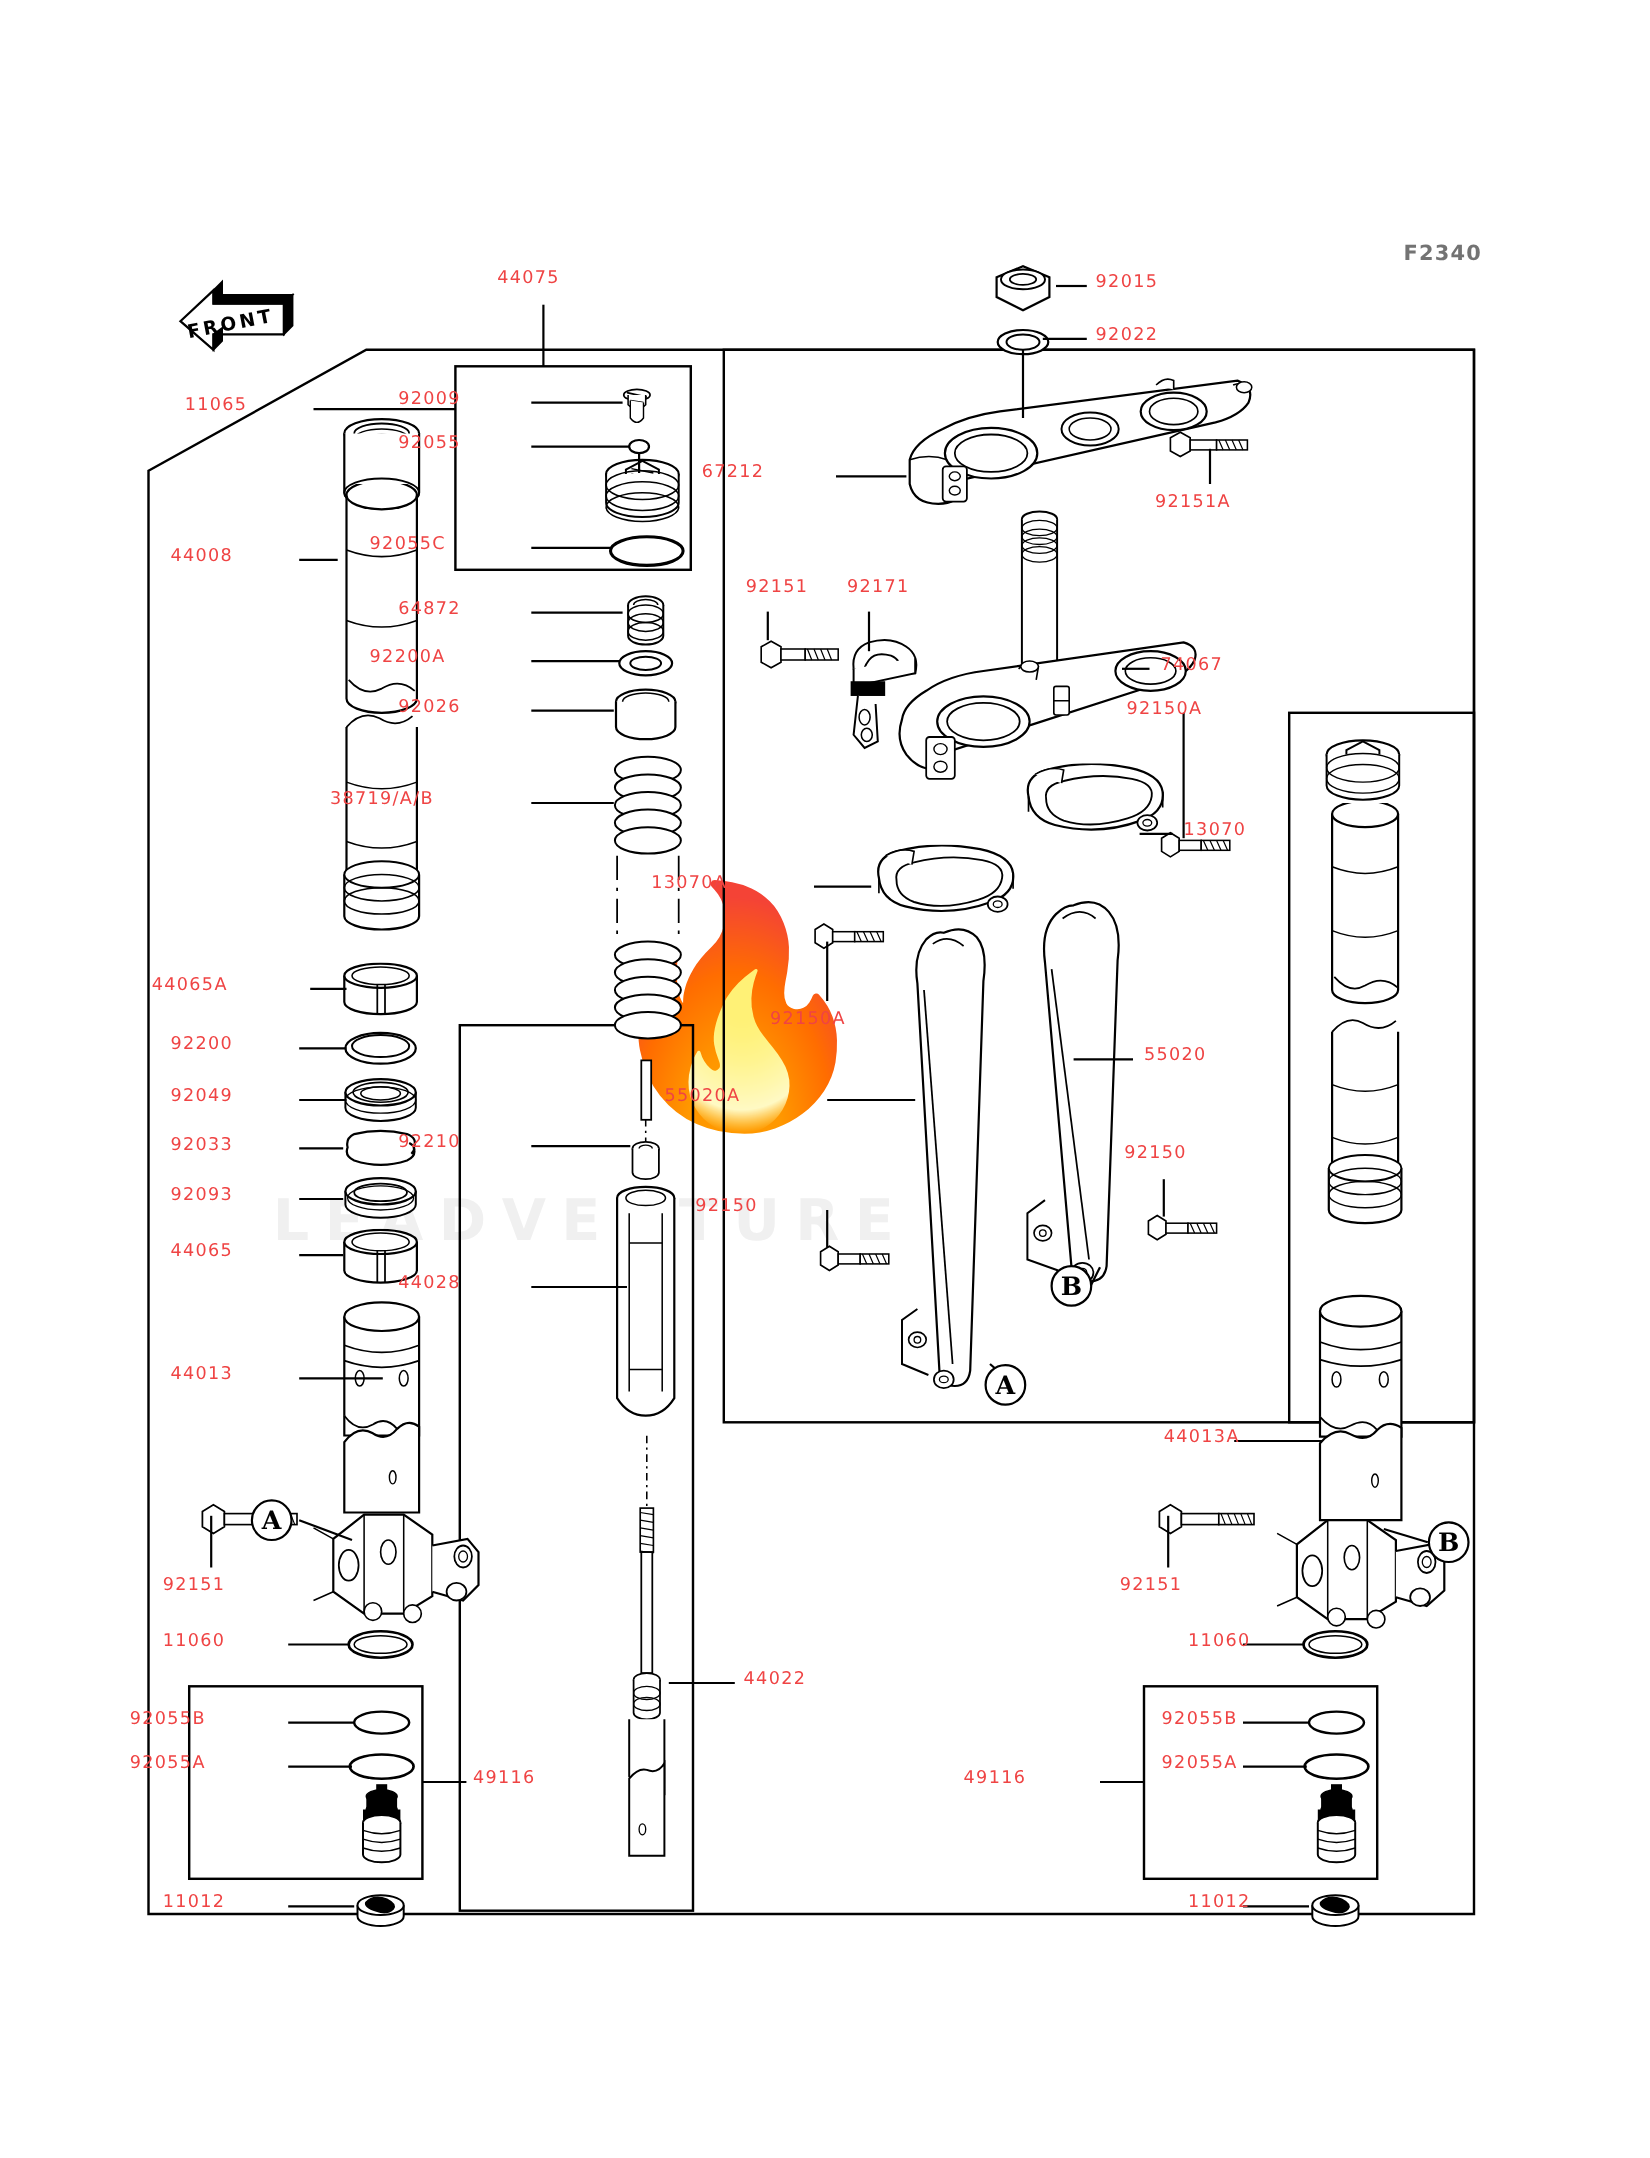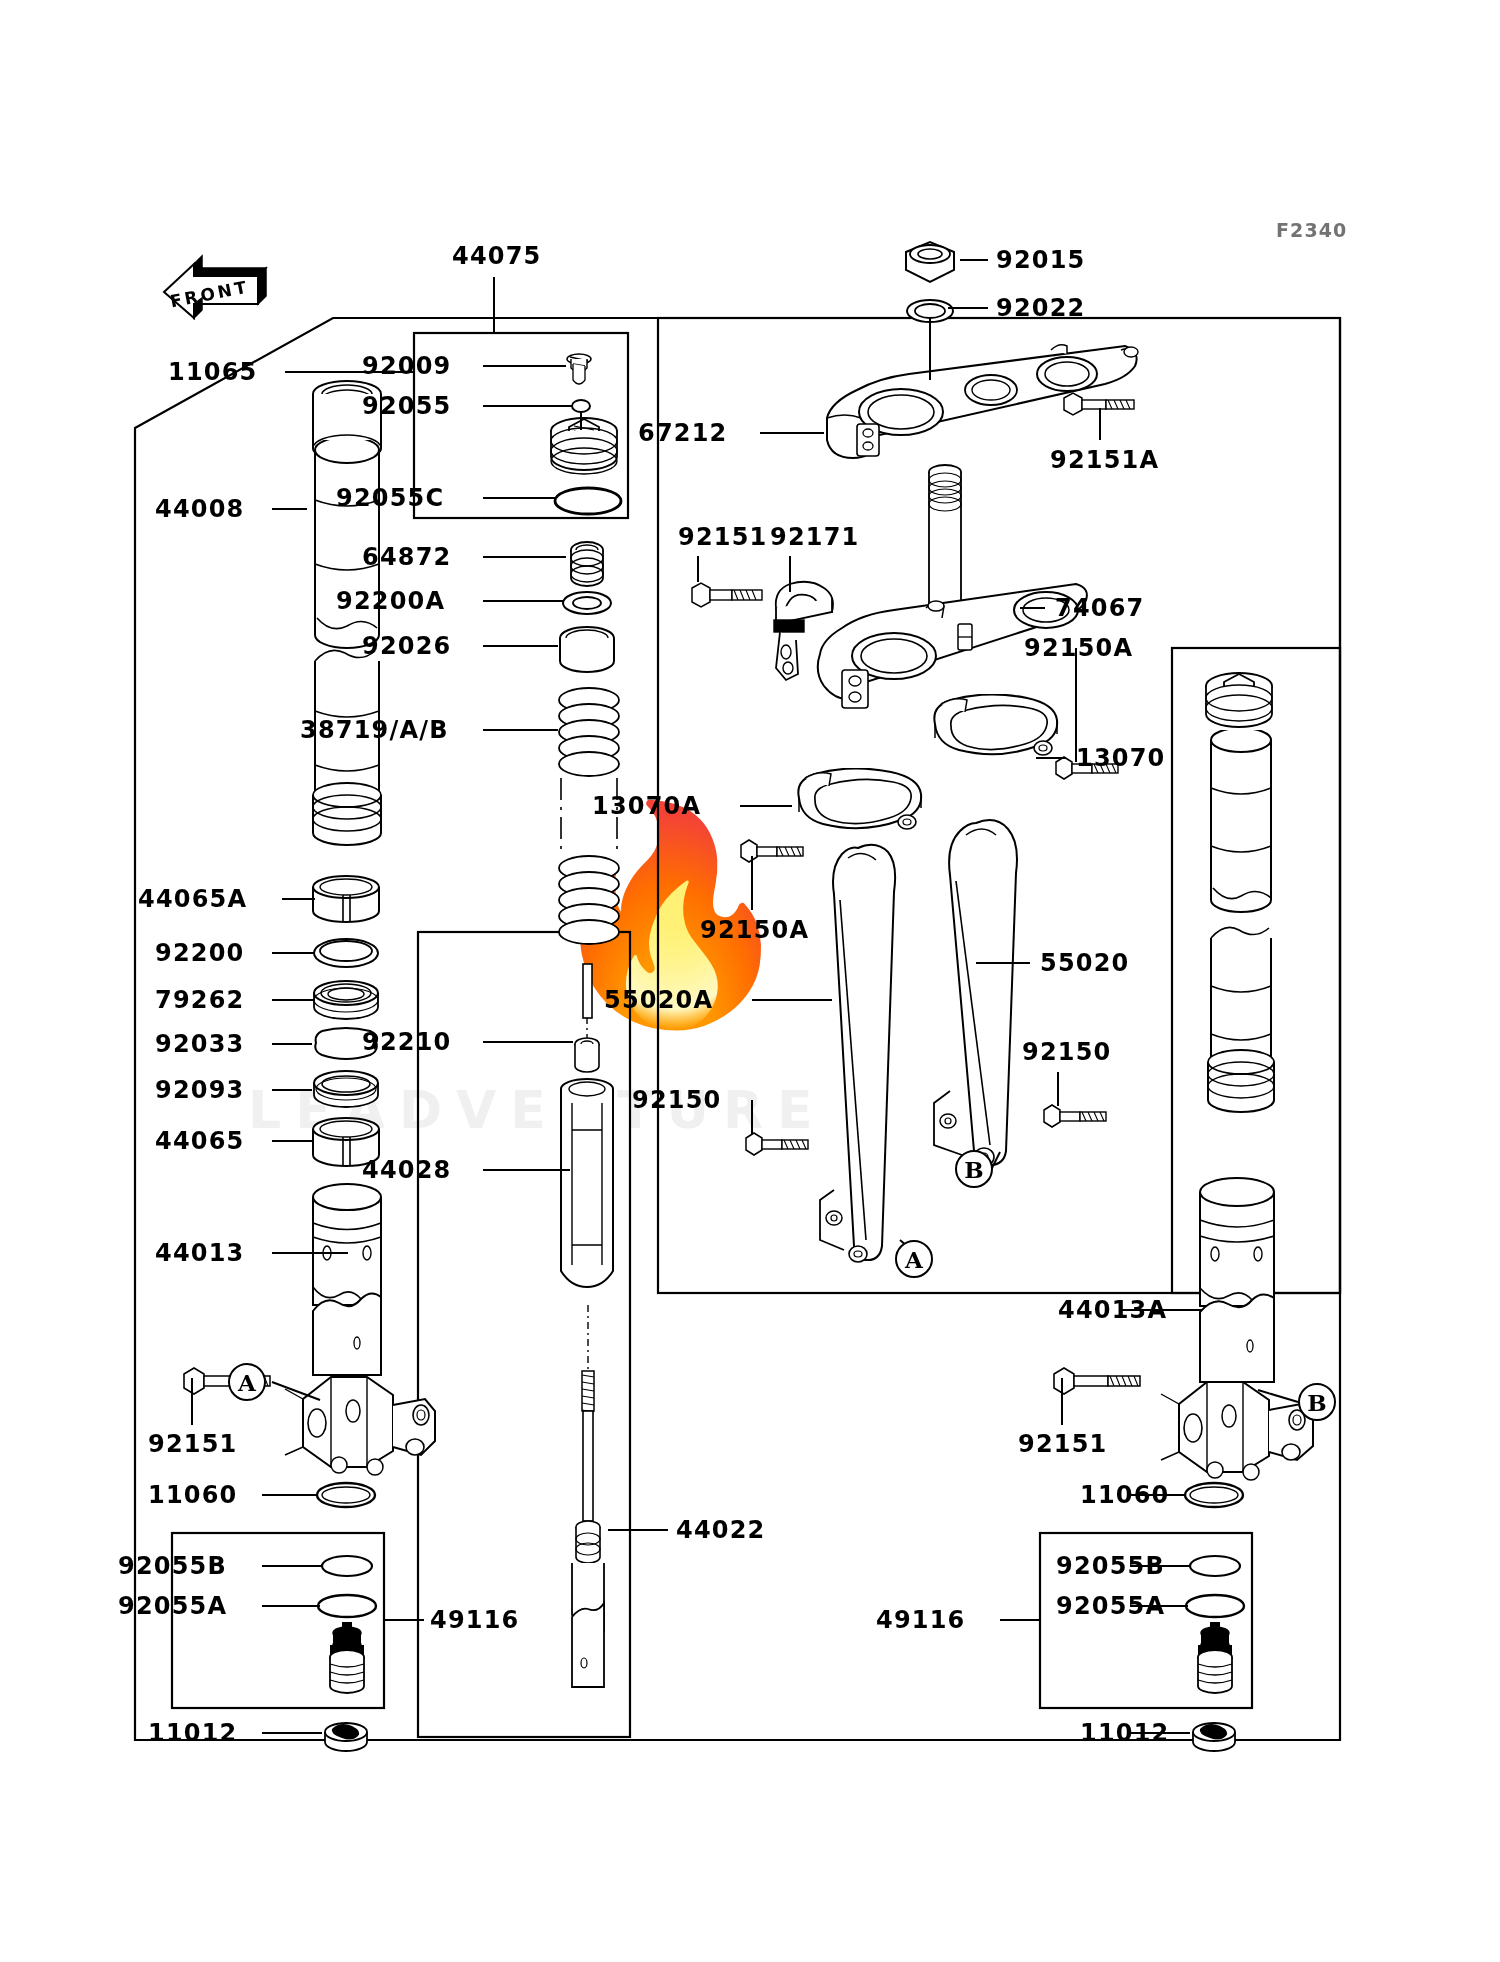--- a/index.html
+++ b/index.html
@@ -14,24 +14,24 @@
   #page {
     position: relative;
     width: 1500px;
     height: 1962px;
     background: #ffffff;
     overflow: hidden;
   }
   .lbl {
     position: absolute;
     font-family: "DejaVu Sans", "Liberation Sans", sans-serif;
-    font-size: 24px;
-    font-weight: 700;
+    font-size: 16px;
+    font-weight: 400;
     letter-spacing: 1.2px;
-    color: #000000;
+    color: #ef4444;
     white-space: nowrap;
     line-height: 1;
   }
   .lbl.r { }
   .diagcode {
     position: absolute;
     font-size: 19px;
     font-weight: 700;
     letter-spacing: 1.1px;
     color: #737373;
@@ -811,21 +811,21 @@
       <path d="M930,1266 L900,1240"></path>
       <path d="M988,1176 L1000,1152"></path>
     </g>
   </svg>
 
   <div class="lbl" style="left:452px; top:244px;">44075</div>
   <div class="lbl r" style="left:168px; top:360px; width:118px;">11065</div>
   <div class="lbl r" style="left:155px; top:497px; width:118px;">44008</div>
   <div class="lbl r" style="left:138px; top:887px; width:146px;">44065A</div>
   <div class="lbl r" style="left:155px; top:941px; width:118px;">92200</div>
-  <div class="lbl r" style="left:155px; top:988px; width:118px;">79262</div>
+  <div class="lbl r" style="left:155px; top:988px; width:118px;">92049</div>
   <div class="lbl r" style="left:155px; top:1032px; width:118px;">92033</div>
   <div class="lbl r" style="left:155px; top:1078px; width:118px;">92093</div>
   <div class="lbl r" style="left:155px; top:1129px; width:118px;">44065</div>
   <div class="lbl r" style="left:155px; top:1241px; width:118px;">44013</div>
   <div class="lbl" style="left:148px; top:1432px;">92151</div>
   <div class="lbl r" style="left:148px; top:1483px; width:118px;">11060</div>
   <div class="lbl r" style="left:118px; top:1554px; width:148px;">92055B</div>
   <div class="lbl r" style="left:118px; top:1594px; width:148px;">92055A</div>
   <div class="lbl" style="left:430px; top:1608px;">49116</div>
   <div class="lbl r" style="left:148px; top:1721px; width:118px;">11012</div>

